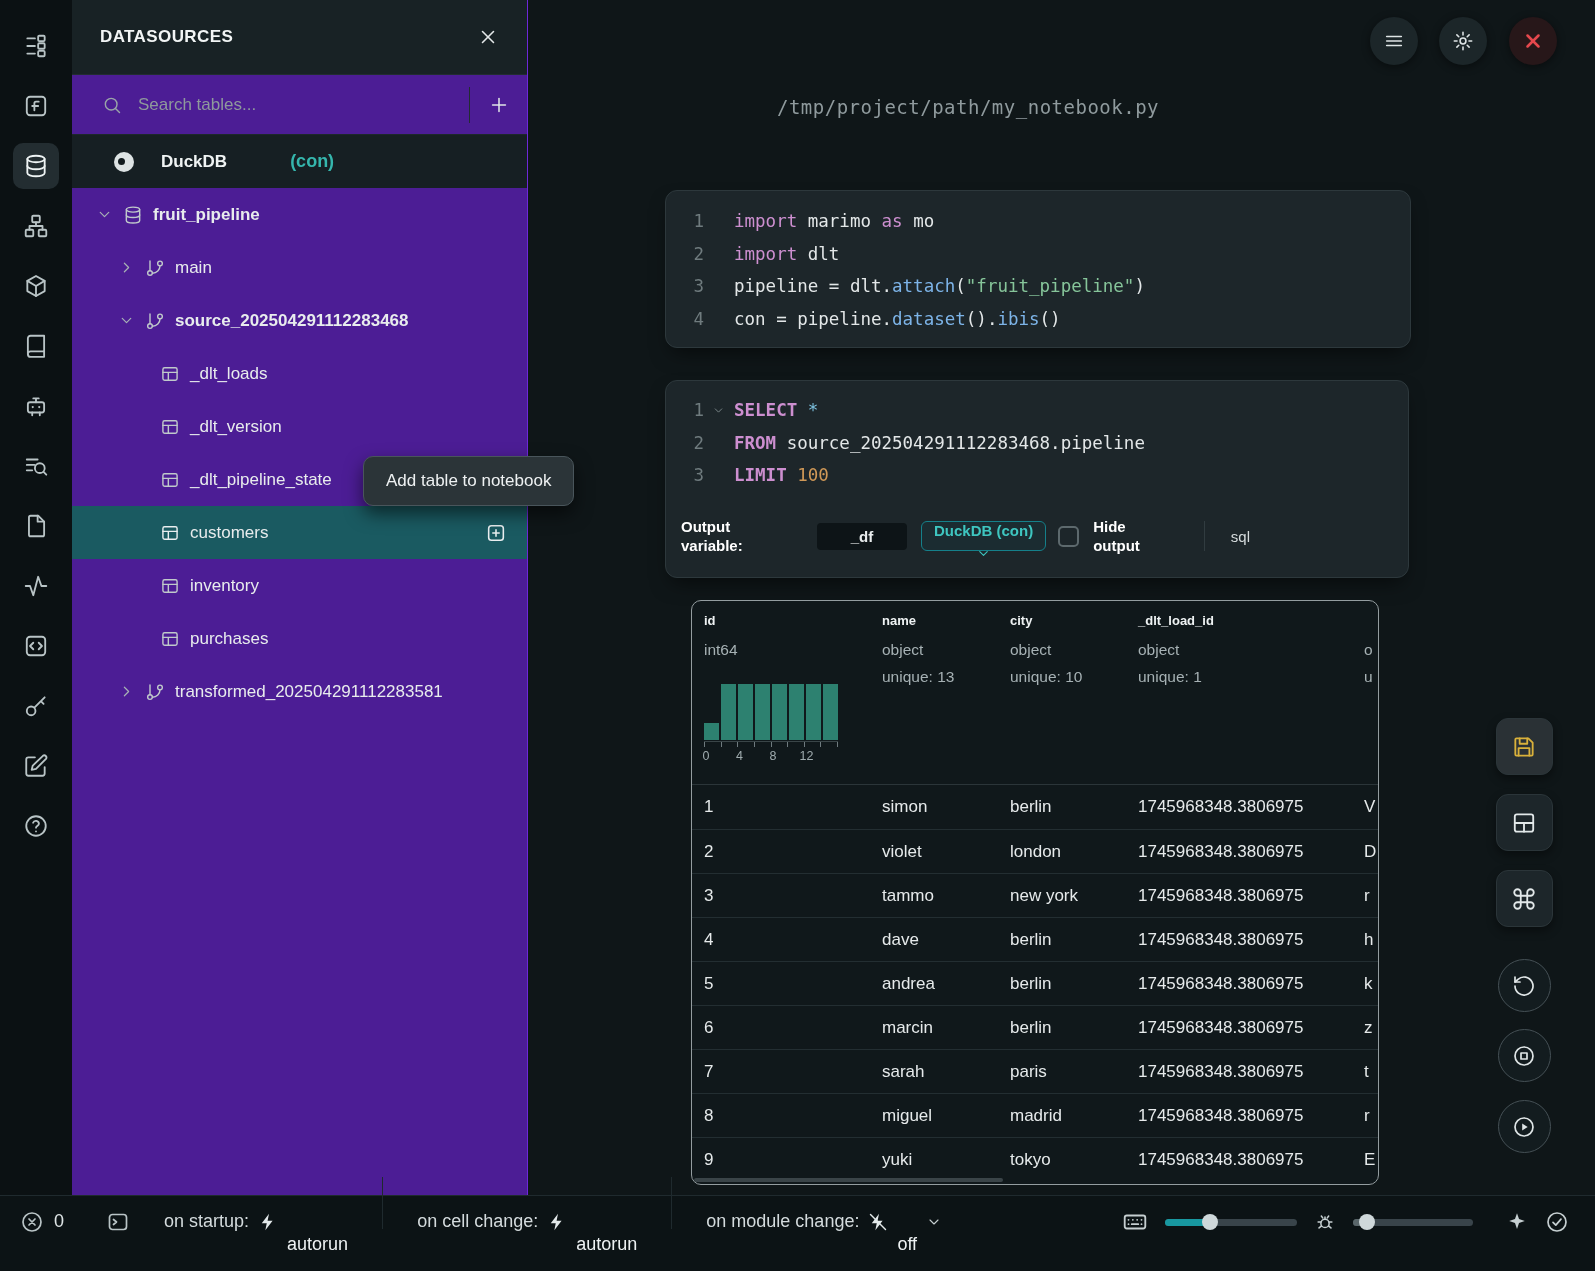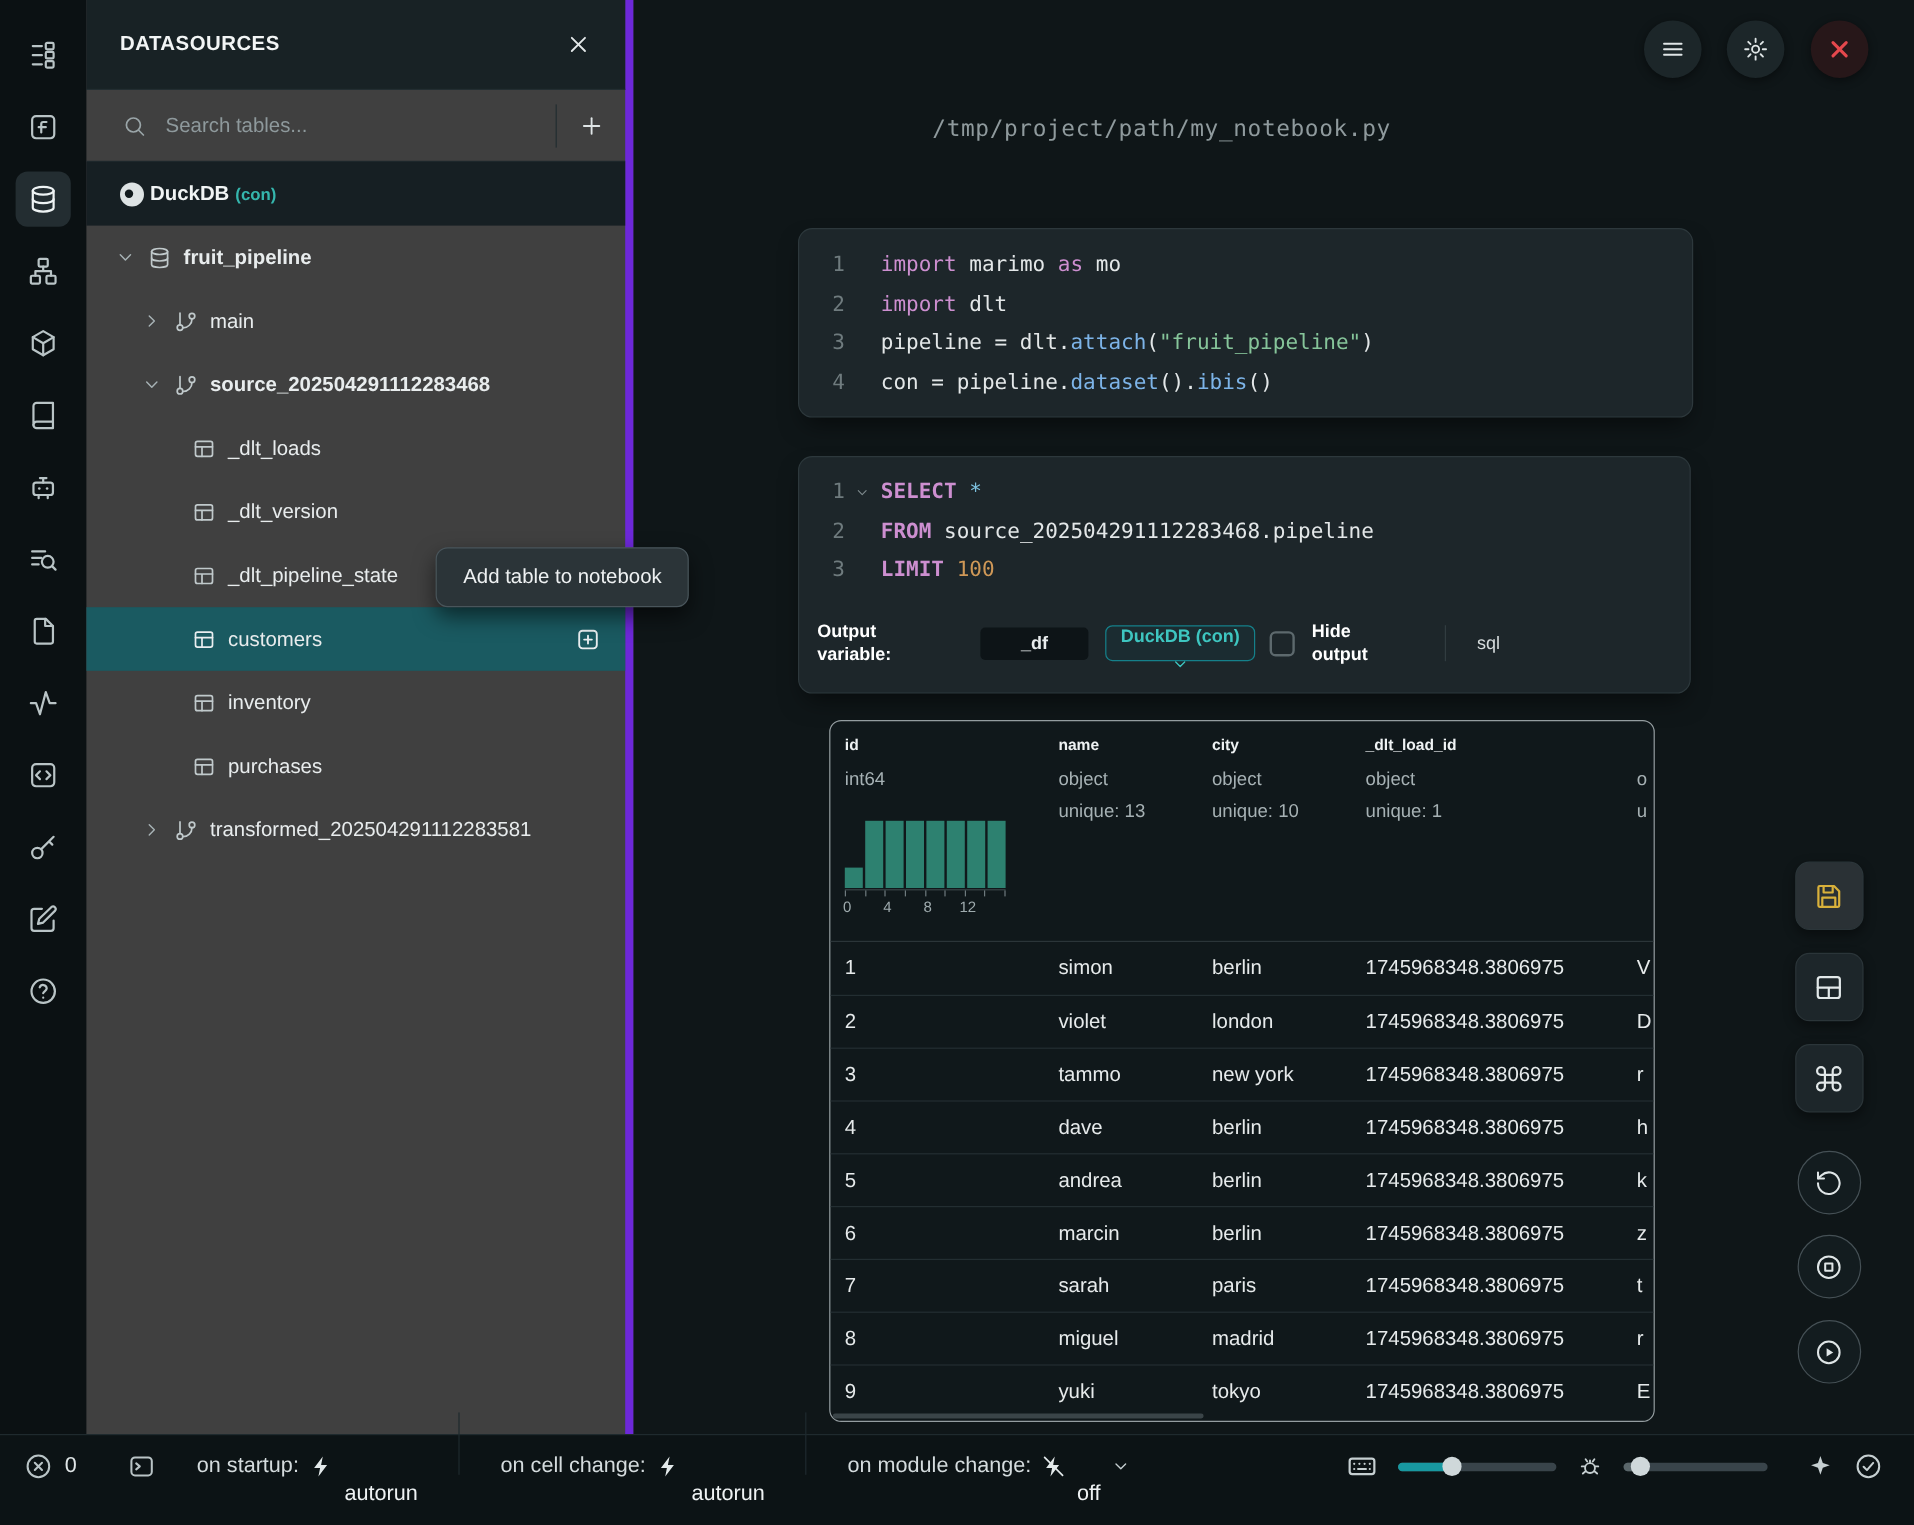--- a/index.html
+++ b/index.html
@@ -15,35 +15,35 @@
 
   
   .rail{position:absolute;left:0;top:0;width:72px;height:1195px;background:#0b1113;
         display:flex;flex-direction:column;align-items:center;padding-top:16px;}
   .rail-item{width:72px;height:60px;display:flex;align-items:center;justify-content:center;cursor:pointer;}
   .rail-item .box{width:46px;height:46px;border-radius:10px;display:flex;align-items:center;justify-content:center;}
   .rail-item.active .box{background:#232d31;}
   .rail-item.active .icn{color:#eef3f4;}
 
   
-  .panel{position:absolute;left:72px;top:0;width:456px;height:1195px;background:#404040;border-right:7px solid #6d28d9;}
+  .panel{position:absolute;left:72px;top:0;width:456px;height:1195px;background:#4c1d95;border-right:1px solid #6d28d9;}
   .panel-header{height:75px;background:#182225;border-bottom:1px solid #222d31;
                 display:flex;align-items:center;justify-content:space-between;padding:0 28px;}
   .panel-title{font-size:17px;font-weight:700;letter-spacing:.4px;color:#f2f5f5;}
   .search-row{height:60px;display:flex;align-items:center;padding:0 0 0 30px;border-bottom:1px solid #1d272b;}
   .search-input{flex:1;background:transparent;border:none;outline:none;color:#e7ebec;
                 font-size:17px;margin-left:14px;font-family:inherit;}
   .search-input::placeholder{color:#8e999c;}
   .search-plus{width:58px;height:36px;display:flex;align-items:center;justify-content:center;
                border-left:1px solid #222d31;cursor:pointer;}
-  .conn-row{height:53px;background:#161f23;display:flex;align-items:center;gap:5px;padding:0 28px;cursor:pointer;}
+  .conn-row{height:53px;background:#161f23;display:flex;align-items:center;gap:27px;padding:0 42px;cursor:pointer;}
   .duckdb-logo{width:20px;height:20px;border-radius:50%;background:#dde3e4;position:relative;flex:none;}
   .duckdb-logo::after{content:'';position:absolute;left:4px;top:6px;width:7px;height:7px;border-radius:50%;background:#121b1e;}
   .conn-name{font-size:17px;font-weight:700;color:#f0f4f4;}
-  .conn-alias{font-size:14px;font-weight:700;color:#35b6ad;}
+  .conn-alias{font-size:18px;font-weight:700;color:#35b6ad;margin-left:36px;}
   .tree-row{height:53px;display:flex;align-items:center;gap:10px;cursor:pointer;font-size:17px;color:#e8eced;}
   .tree-row .chev{width:17px;height:17px;color:#a7b2b5;}
   .tree-row .tico{width:20px;height:20px;color:#c0c9cb;}
   .d0{padding-left:24px;} .d1{padding-left:46px;} .d2{padding-left:88px;}
   .bold{font-weight:700;} .semib{font-weight:600;}
   .tree-row.selected{background:#1a5a61;}
   .tree-row .add{margin-left:auto;margin-right:20px;width:22px;height:22px;color:#e9eef0;}
 
   
   .tooltip{position:absolute;left:363px;top:456px;height:50px;padding:0 22px;display:flex;align-items:center;

